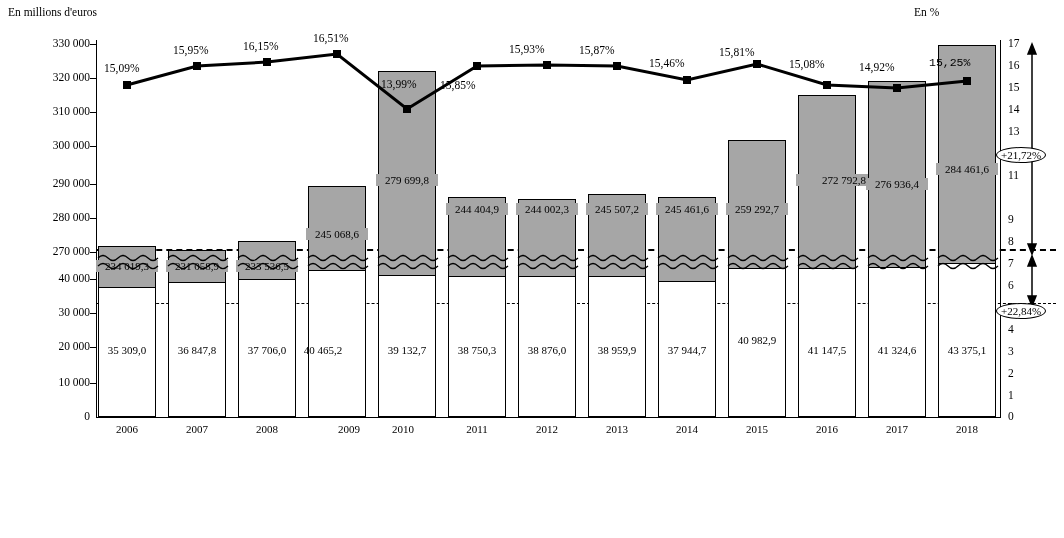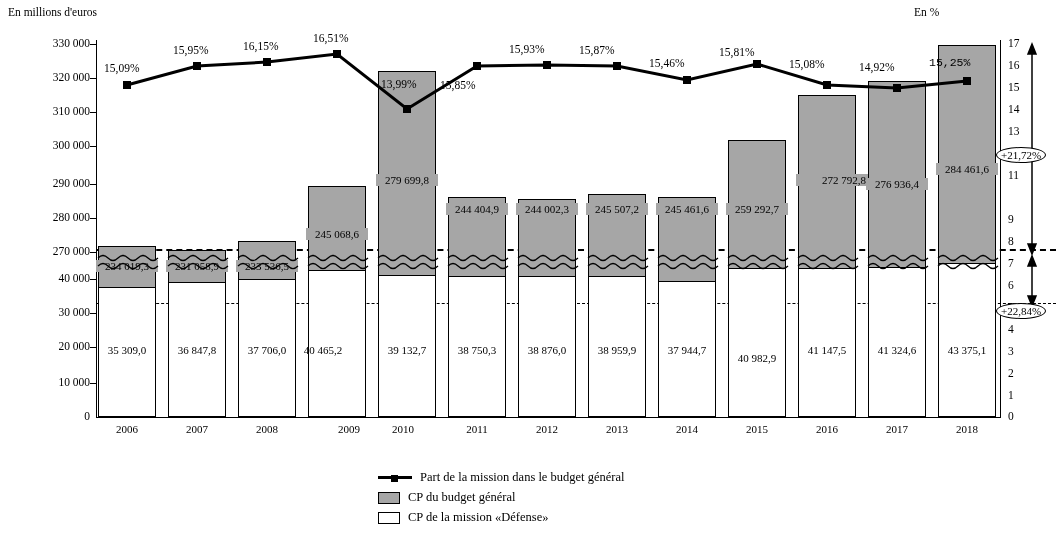--- a/index.html
+++ b/index.html
@@ -142,21 +142,21 @@
   <div class="bar-value" style="left:583px;top:344px;width:68px;">38 959,9</div>
 
   <div class="bar-outer" style="left:658px;top:197px;width:58px;height:220px;"></div>
   <div class="bar-inner" style="left:658px;top:281px;width:58px;height:136px;"></div>
   <div class="bar-value shaded" style="left:656px;top:203px;width:62px;">245 461,6</div>
   <div class="bar-value" style="left:653px;top:344px;width:68px;">37 944,7</div>
 
   <div class="bar-outer" style="left:728px;top:140px;width:58px;height:277px;"></div>
   <div class="bar-inner" style="left:728px;top:268px;width:58px;height:149px;"></div>
   <div class="bar-value shaded" style="left:726px;top:203px;width:62px;">259 292,7</div>
-  <div class="bar-value" style="left:723px;top:352px;width:68px;text-align:center;">40 982,9</div>
+  <div class="bar-value" style="left:723px;top:334px;width:68px;text-align:center;">40 982,9</div>
 
   <div class="bar-outer" style="left:798px;top:95px;width:58px;height:322px;"></div>
   <div class="bar-inner" style="left:798px;top:268px;width:58px;height:149px;"></div>
   <div class="bar-value shaded" style="left:796px;top:174px;width:62px;padding-left:17px;">272 792,8</div>
   <div class="bar-value" style="left:793px;top:344px;width:68px;">41 147,5</div>
 
   <div class="bar-outer" style="left:868px;top:81px;width:58px;height:336px;"></div>
   <div class="bar-inner" style="left:868px;top:267px;width:58px;height:150px;"></div>
   <div class="bar-value shaded" style="left:866px;top:178px;width:62px;">276 936,4</div>
   <div class="bar-value" style="left:863px;top:344px;width:68px;">41 324,6</div>
@@ -250,28 +250,14 @@
       <polygon points="12,4 8,14 16,14"></polygon>
       <polygon points="12,214 8,204 16,204"></polygon>
       <line x1="12" y1="222" x2="12" y2="260"></line>
       <polygon points="12,216 8,226 16,226"></polygon>
       <polygon points="12,266 8,256 16,256"></polygon>
     </g>
   </svg>
   <div class="ann-box" style="left:996px;top:147px;">+21,72%</div>
   <div class="ann-box" style="left:996px;top:303px;">+22,84%</div>
 
-  <div class="abs" style="left:378px;top:470px;">
-    <div class="legend-row">
-      <div class="legend-line"></div>
-      <div class="legend-text">Part de la mission dans le budget général</div>
-    </div>
-    <div class="legend-row">
-      <div class="legend-swatch" style="background:#a6a6a6;"></div>
-      <div class="legend-text">CP du budget général</div>
-    </div>
-    <div class="legend-row">
-      <div class="legend-swatch" style="background:#ffffff;"></div>
-      <div class="legend-text">CP de la mission «Défense»</div>
-    </div>
-  </div>
 
 </div>
 
 </body></html>

